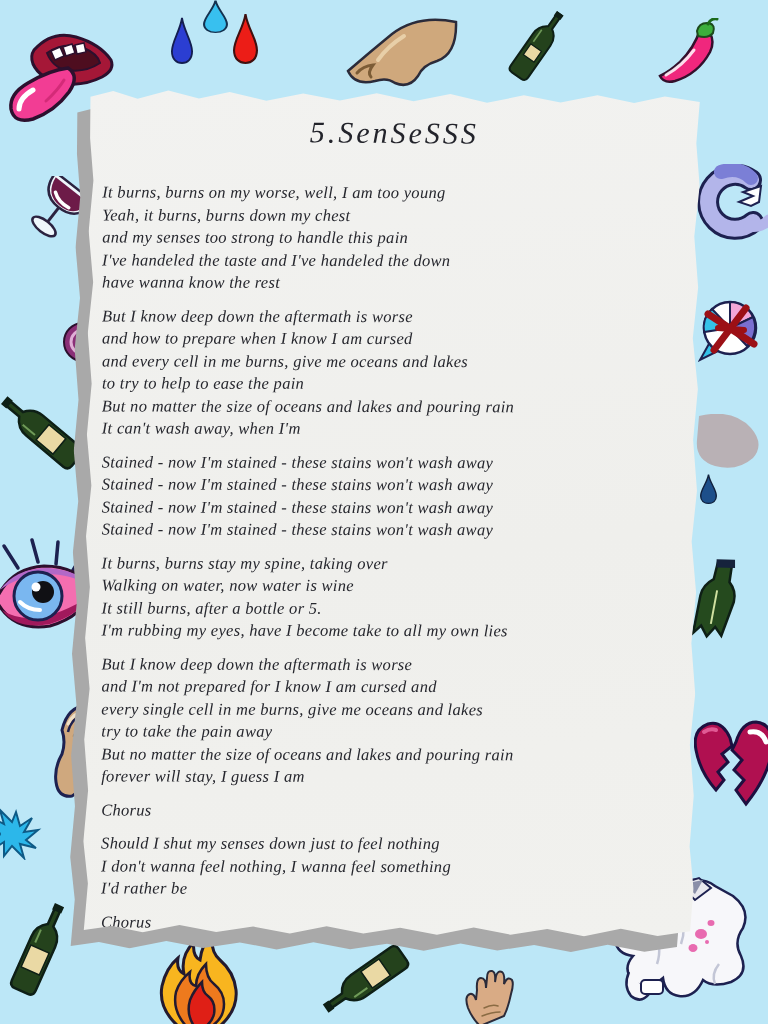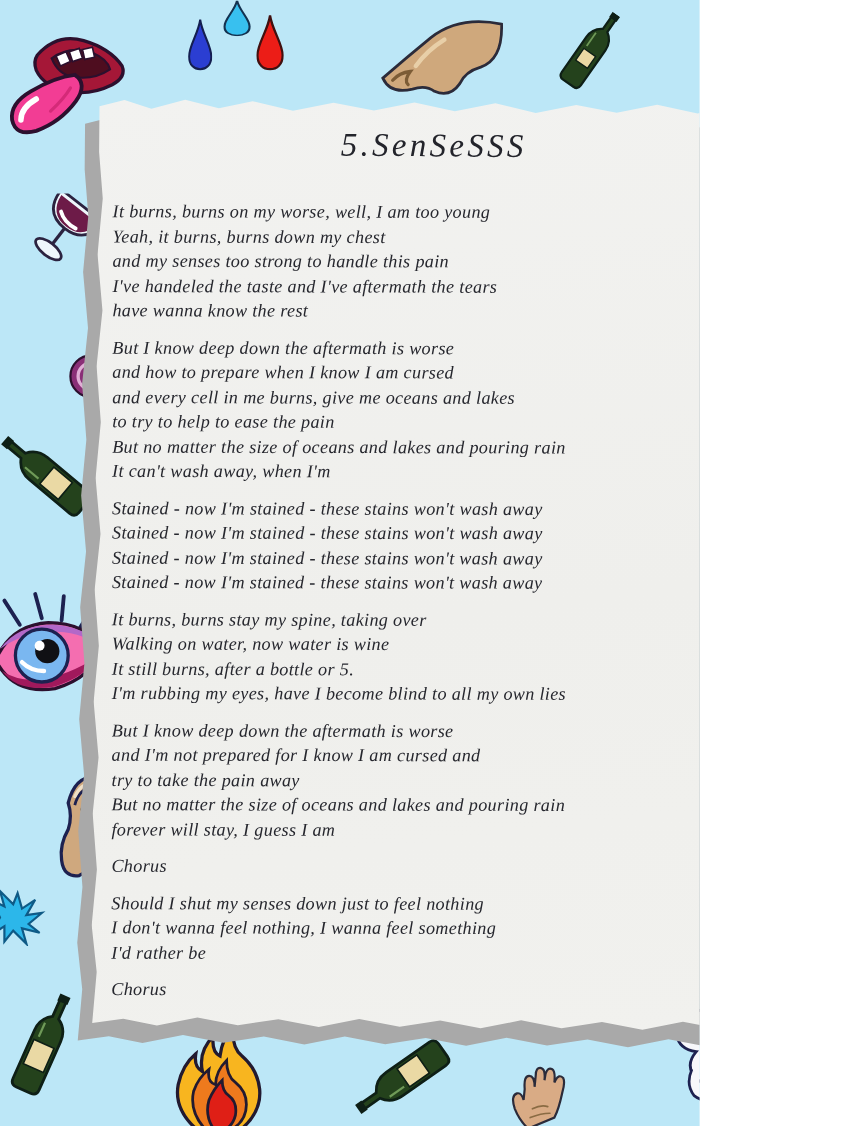--- a/index.html
+++ b/index.html
@@ -1,16 +1,16 @@
 <!DOCTYPE html>
 <html><head>
 <meta charset="utf-8">
 <style>
   html,body{margin:0;padding:0;}
-  .canvas{position:relative;width:636px;height:1024px;overflow:hidden;background:#bce7f7;
+  .canvas{position:relative;width:768px;height:1024px;overflow:hidden;background:#bce7f7;
           font-family:"Liberation Serif", serif;}
   
   .paper-wrap{position:absolute;left:85px;top:90px;width:613px;height:847px;z-index:2;
               transform:rotate(0.5deg);}
   .torn{clip-path:polygon(0.3% 1.1%,4% 0.4%,8% 1.3%,13% 0.3%,18% 1.2%,23% 0.4%,29% 1.4%,35% 0.5%,41% 1.3%,47% 0.4%,53% 1.3%,59% 0.4%,65% 1.4%,71% 0.5%,77% 1.3%,83% 0.4%,89% 1.3%,94% 0.5%,99.7% 1.1%,99.2% 6%,99.8% 11%,99% 17%,99.7% 23%,98.9% 29%,99.8% 35%,99.1% 41%,99.8% 47%,99% 53%,99.8% 59%,99.1% 65%,99.8% 71%,99% 77%,99.7% 83%,99.1% 89%,99.8% 94%,99.3% 99%,94% 99.6%,88% 98.8%,82% 99.7%,76% 98.9%,70% 99.6%,64% 98.8%,58% 99.7%,52% 98.9%,46% 99.6%,40% 98.8%,34% 99.7%,28% 98.9%,22% 99.6%,16% 98.8%,10% 99.7%,5% 99%,0.4% 99.5%,1% 94%,0.2% 89%,0.9% 83%,0.2% 77%,1% 71%,0.2% 65%,0.9% 59%,0.2% 53%,1% 47%,0.2% 41%,0.9% 35%,0.2% 29%,1% 23%,0.2% 17%,0.9% 11%,0.3% 6%);}
   .paper-shadow{position:absolute;left:-13px;top:16px;width:100%;height:100%;background:#a9a9a9;}
   .paper{position:absolute;left:0;top:0;width:100%;height:100%;
          background:linear-gradient(173deg,#f2f2f0 0%,#efefec 55%,#f1f1ee 100%);
          padding:20px 18px 0 17px;box-sizing:border-box;}
   .page-title{text-align:center;font-style:italic;font-size:30px;letter-spacing:3px;
@@ -273,21 +273,21 @@
   <div class="paper-wrap">
     <div class="paper-shadow torn"></div>
     <div class="paper torn">
       <div class="page-title">5.SenSeSSS</div>
       <div class="lyrics">
 
         <div class="section">
           <div class="line">It burns, burns on my worse, well, I am too young</div>
           <div class="line">Yeah, it burns, burns down my chest</div>
           <div class="line">and my senses too strong to handle this pain</div>
-          <div class="line">I've handeled the taste and I've aftermath the tears</div>
+          <div class="line">I've handeled the taste and I've handeled the down</div>
           <div class="line">have wanna know the rest</div>
         </div>
 
         <div class="section">
           <div class="line">But I know deep down the aftermath is worse</div>
           <div class="line">and how to prepare when I know I am cursed</div>
           <div class="line">and every cell in me burns, give me oceans and lakes</div>
           <div class="line">to try to help to ease the pain</div>
           <div class="line">But no matter the size of oceans and lakes and pouring rain</div>
           <div class="line">It can't wash away, when I'm</div>
@@ -297,26 +297,27 @@
           <div class="line">Stained - now I'm stained - these stains won't wash away</div>
           <div class="line">Stained - now I'm stained - these stains won't wash away</div>
           <div class="line">Stained - now I'm stained - these stains won't wash away</div>
           <div class="line">Stained - now I'm stained - these stains won't wash away</div>
         </div>
 
         <div class="section">
           <div class="line">It burns, burns stay my spine, taking over</div>
           <div class="line">Walking on water, now water is wine</div>
           <div class="line">It still burns, after a bottle or 5.</div>
-          <div class="line">I'm rubbing my eyes, have I become blind to all my own lies</div>
+          <div class="line">I'm rubbing my eyes, have I become take to all my own lies</div>
         </div>
 
         <div class="section">
           <div class="line">But I know deep down the aftermath is worse</div>
           <div class="line">and I'm not prepared for I know I am cursed and</div>
+          <div class="line">every single cell in me burns, give me oceans and lakes</div>
           <div class="line">try to take the pain away</div>
           <div class="line">But no matter the size of oceans and lakes and pouring rain</div>
           <div class="line">forever will stay, I guess I am</div>
         </div>
 
         <div class="section">
           <div class="line">Chorus</div>
         </div>
 
         <div class="section">

